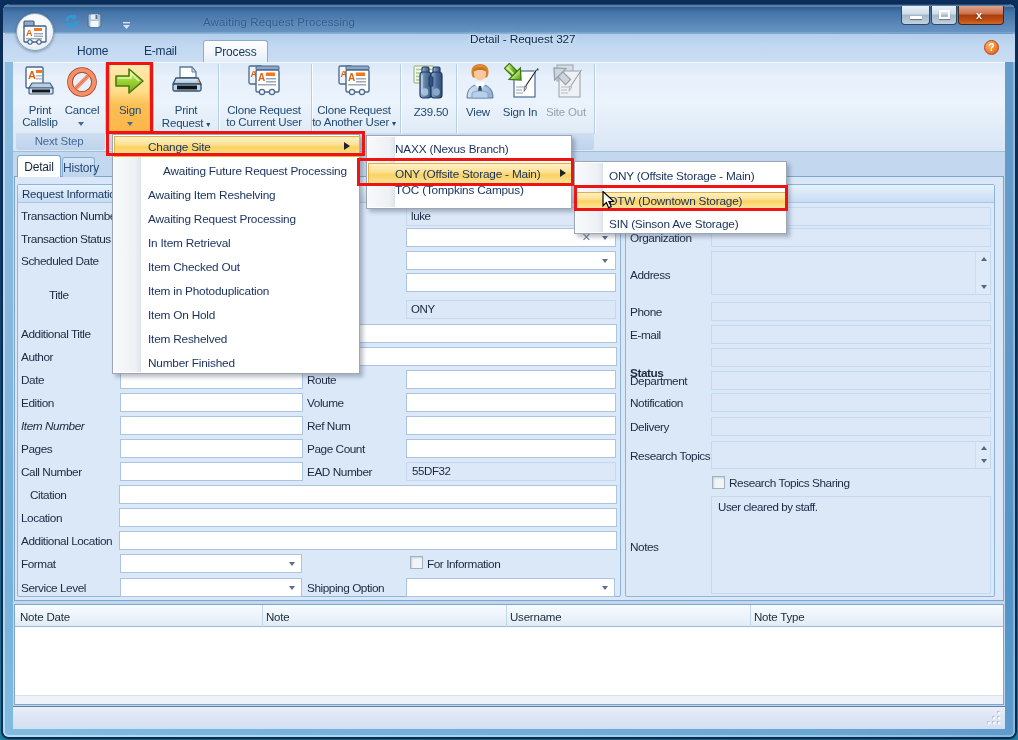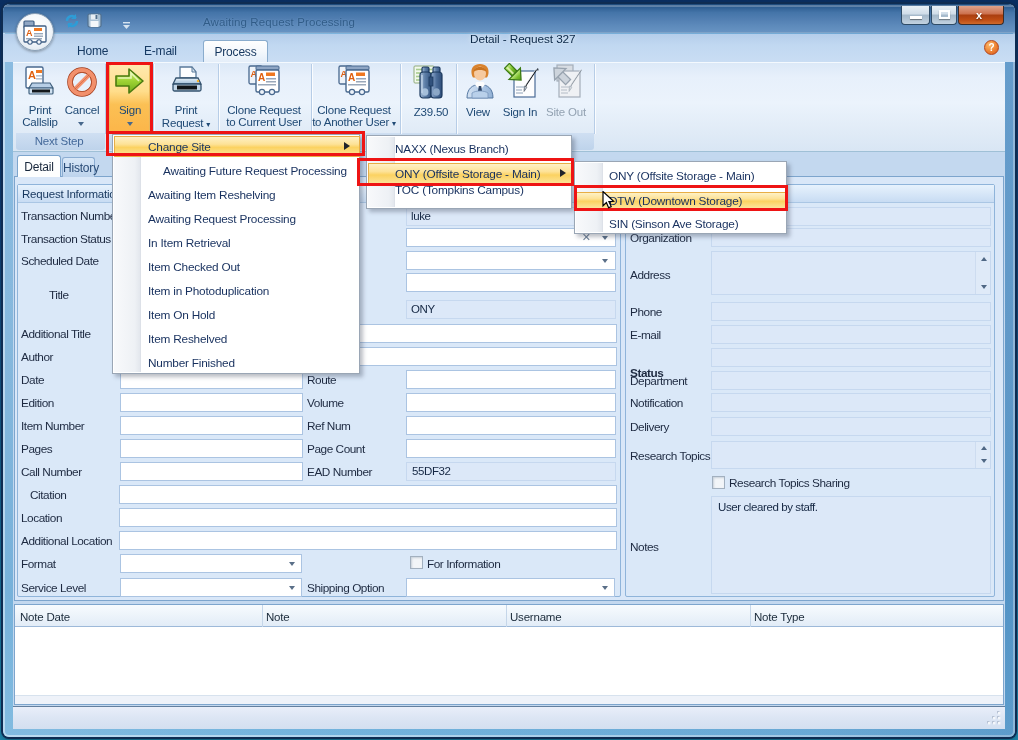--- a/index.html
+++ b/index.html
@@ -285,21 +285,21 @@
 <div class="abs" style="left:630px; top:188px; font-size:11.5px; color:#16365d; letter-spacing:-0.2px;">User Information</div>
 
 <div class="lbl" style="left:21px; top:209px;">Transaction Number</div>
 <div class="lbl" style="left:21px; top:232px;">Transaction Status</div>
 <div class="lbl" style="left:21px; top:254px;">Scheduled Date</div>
 <div class="lbl" style="left:21px; top:288px;margin-left:28px;">Title</div>
 <div class="lbl" style="left:21px; top:327px;">Additional Title</div>
 <div class="lbl" style="left:21px; top:350px;">Author</div>
 <div class="lbl" style="left:21px; top:373px;">Date</div>
 <div class="lbl" style="left:21px; top:396px;">Edition</div>
-<div class="lbl" style="left:21px; top:419px;">Item Number</div>
+<div class="lbl" style="left:21px; top:419px;font-style:italic;">Item Number</div>
 <div class="lbl" style="left:21px; top:442px;">Pages</div>
 <div class="lbl" style="left:21px; top:465px;">Call Number</div>
 <div class="lbl" style="left:30px; top:488px;">Citation</div>
 <div class="lbl" style="left:21px; top:511px;">Location</div>
 <div class="lbl" style="left:21px; top:534px;">Additional Location</div>
 <div class="lbl" style="left:21px; top:557px;">Format</div>
 <div class="lbl" style="left:21px; top:581px;">Service Level</div>
 
 <div class="lbl" style="left:307px; top:373px;">Route</div>
 <div class="lbl" style="left:307px; top:396px;">Volume</div>

